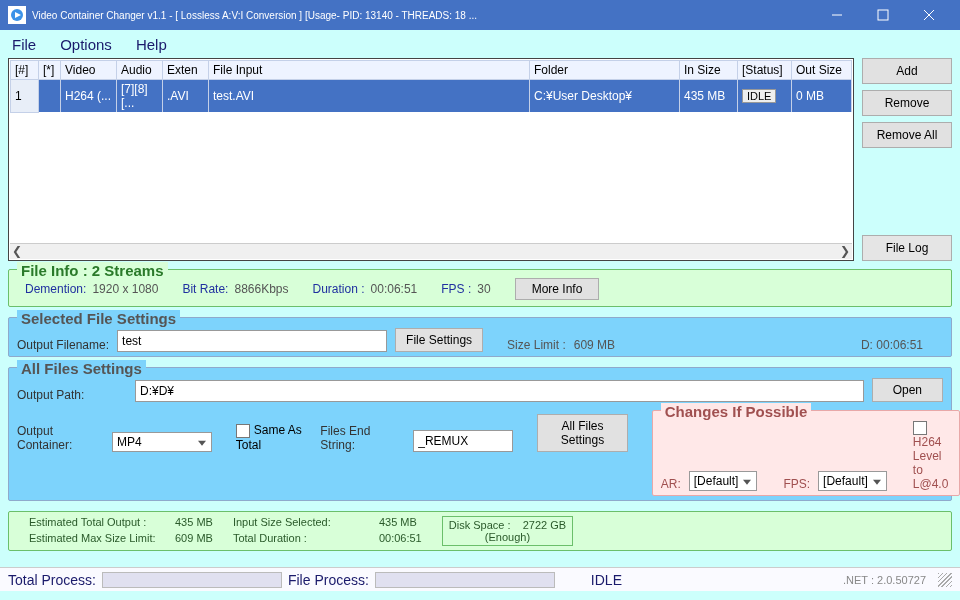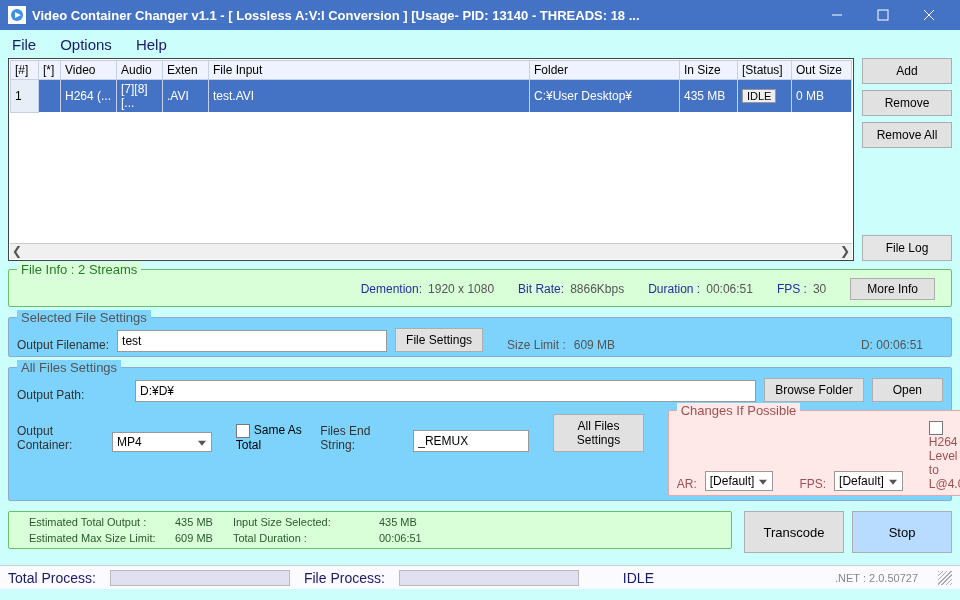--- a/index.html
+++ b/index.html
@@ -2,21 +2,21 @@
 <html><head>
 <meta charset="utf-8">
 <style>
   * { box-sizing: border-box; margin: 0; padding: 0; font-family: "Segoe UI", Tahoma, sans-serif; }
   body { background: #ccfffc; width: 960px; height: 600px; overflow: hidden; font-size: 12px; }
 
   
   .titlebar { background: #4472c4; color: #fff; height: 30px; display: flex; align-items: center; padding: 0 8px; }
   .titlebar .logo { width: 18px; height: 18px; background: #fff; display: flex; align-items: center; justify-content: center; margin-right: 6px; }
   .titlebar .logo svg { width: 14px; height: 14px; }
-  .titlebar .title { flex: 1; font-size: 13px; font-weight: bold; }
+  .titlebar .title { flex: 1; font-size: 10px; }
   .titlebar .wbtn { width: 46px; height: 30px; display: flex; align-items: center; justify-content: center; color: #fff; }
   .titlebar .wbtn svg { width: 12px; height: 12px; stroke: #fff; stroke-width: 1; fill: none; }
 
   
   .menubar { background: #ccfffc; height: 28px; display: flex; align-items: center; padding: 0 12px; gap: 24px; font-size: 15px; color: #1a1a6b; }
 
   
   .main { padding: 0 8px 4px 8px; }
   .toprow { display: flex; gap: 8px; margin-bottom: 6px; }
 
@@ -33,21 +33,21 @@
 
   
   .rightbtns { width: 90px; display: flex; flex-direction: column; gap: 6px; }
   .btn { background: #e1e1e1; border: 1px solid #adadad; padding: 5px 0; text-align: center; font-size: 12px; cursor: pointer; }
   .btn.blue { background: #e5e5e5; }
 
   
   .panel { border: 1px solid #8faacc; background: #7dd3fc; padding: 6px 8px 4px 8px; margin-bottom: 6px; border-radius: 2px; position: relative; }
   .panel.green { background: #d8ffd8; border-color: #6bbf6b; padding: 2px 8px 2px 8px; }
   .panel.pink { background: #ffe8e8; border-color: #e8a8a8; padding: 4px 8px; }
-  .panel .legend { position: absolute; top: -8px; left: 8px; background: inherit; padding: 0 4px; font-size: 13px; color: #555; }
+  .panel .legend { position: absolute; top: -8px; left: 8px; background: inherit; padding: 0 4px; font-size: 15px; color: #555; font-weight: bold; }
   .panel.green .legend { color: #2a7a2a; }
   .panel.pink .legend { color: #a05050; }
 
   .fileinfo-row { display: flex; align-items: center; gap: 6px; font-size: 12px; }
   .fileinfo-row .lbl { color: #2030a0; }
   .fileinfo-row .val { color: #555; margin-right: 18px; }
 
   
   .row { display: flex; align-items: flex-end; gap: 8px; margin-top: 4px; }
   .row label { font-size: 12px; color: #333; }
@@ -63,21 +63,21 @@
   .statcol { display: flex; flex-direction: column; gap: 4px; font-size: 11px; color: #2a5a2a; }
   .statcol .line { display: flex; gap: 6px; }
   .statcol .line span:first-child { width: 140px; }
   .disk { border: 1px solid #6bbf6b; padding: 2px 6px; font-size: 11px; color: #2a5a2a; }
   .bigbtns { display: flex; gap: 8px; }
   .bigbtn { width: 100px; height: 42px; display: flex; align-items: center; justify-content: center; border: 1px solid #adadad; font-size: 13px; cursor: pointer; }
   .bigbtn.gray { background: #e1e1e1; }
   .bigbtn.blue { background: #b8dcff; }
 
   
-  .statusbar { background: #fafaff; height: 24px; display: flex; align-items: center; gap: 14px; padding: 0 8px; font-size: 14px; color: #1a1a6b; border-top: 1px solid #ccc; }
+  .statusbar { background: #fafaff; height: 24px; display: flex; align-items: center; gap: 6px; padding: 0 8px; font-size: 14px; color: #1a1a6b; border-top: 1px solid #ccc; }
   .statusbar .pbar { background: #e0e0f0; border: 1px solid #bbb; height: 16px; }
   .statusbar .spacer { flex: 1; }
   .statusbar .net { font-size: 11px; color: #888; }
   .grip { width: 14px; height: 14px; margin-left: 6px; background: repeating-linear-gradient(135deg, #aaa 0 1px, transparent 1px 3px); }
 </style>
 </head>
 <body>
 
 <div class="titlebar">
   <div class="logo">
@@ -152,21 +152,21 @@
       <div class="btn">Add</div>
       <div class="btn">Remove</div>
       <div class="btn">Remove All</div>
       <div style="flex:1"></div>
       <div class="btn blue">File Log</div>
     </div>
   </div>
 
   <div class="panel green" style="margin-top:8px">
     <div class="legend">File Info : 2 Streams</div>
-    <div class="fileinfo-row" style="padding:6px 8px 4px 8px; justify-content:flex-end">
+    <div class="fileinfo-row" style="padding:6px 8px 4px 8px; justify-content:flex-start">
       <span class="lbl">Demention:</span>
       <span class="val">1920 x 1080</span>
       <span class="lbl">Bit Rate:</span>
       <span class="val">8866Kbps</span>
       <span class="lbl">Duration :</span>
       <span class="val">00:06:51</span>
       <span class="lbl">FPS :</span>
       <span class="val">30</span>
       <div class="btn" style="padding:3px 16px">More Info</div>
     </div>
@@ -182,33 +182,32 @@
       <span style="color:#555">609 MB</span>
       <span style="margin-left:auto;margin-right:20px;color:#555">D: 00:06:51</span>
     </div>
   </div>
 
   <div class="panel" style="margin-top:10px">
     <div class="legend">All Files Settings</div>
     <div class="row">
       <label style="width:110px">Output Path:</label>
       <input class="input" style="flex: 1 1 0%;" value="D:¥D¥">
-      <div class="btn" style="padding:4px 10px">Browse Folder</div>
       <div class="btn" style="padding:4px 20px">Open</div>
     </div>
     <div class="row" style="margin-top:8px; align-items:flex-start">
       <div style="display:flex;flex-direction:row;gap:10px">
         <div class="row">
           <label style="width:110px">Output Container:</label>
           <div class="select" style="width:120px"><span>MP4</span></div>
           <span style="margin-left:16px"><span class="cbx"></span><span>Same As Total</span></span>
         </div>
         <div class="row">
           <label style="width:110px">Files End String:</label>
-          <input class="input" style="width: 116px;" value="_REMUX">
+          <input class="input" style="width: 100px;" value="_REMUX">
           <div class="btn" style="padding:4px 10px;margin-left:16px">All Files Settings</div>
         </div>
       </div>
       <div class="panel pink" style="flex:1;margin:0 0 0 16px">
         <div class="legend">Changes If Possible</div>
         <div class="row" style="margin-top:6px">
           <label style="color:#a05050">AR:</label>
           <div class="select" style="width:70px"><span>[Default]</span></div>
           <label style="margin-left:18px;color:#a05050">FPS:</label>
           <div class="select" style="width:70px"><span>[Default]</span></div>
@@ -233,24 +232,24 @@
       <div class="statcol">
         <div class="line">
             <span>Input Size Selected:</span>
             <span>435 MB</span>
           </div>
         <div class="line">
             <span>Total Duration :</span>
             <span>00:06:51</span>
           </div>
       </div>
-    </div>
-    <div class="bigbtns">
-      <div class="bigbtn gray">Transcode</div>
-      <div class="bigbtn blue">Stop</div>
+      <div class="disk">
+        <div><span>Disk Space :</span> &nbsp;&nbsp; <span>2722 GB</span></div>
+        <div style="text-align:center"><span>(Enough)</span></div>
+      </div>
     </div>
   </div>
 </div>
 
 <div class="statusbar">
   <span>Total Process:</span>
   <div class="pbar" style="width:180px"></div>
   <span>File Process:</span>
   <div class="pbar" style="width:180px"></div>
   <span style="margin-left:30px">IDLE</span>

